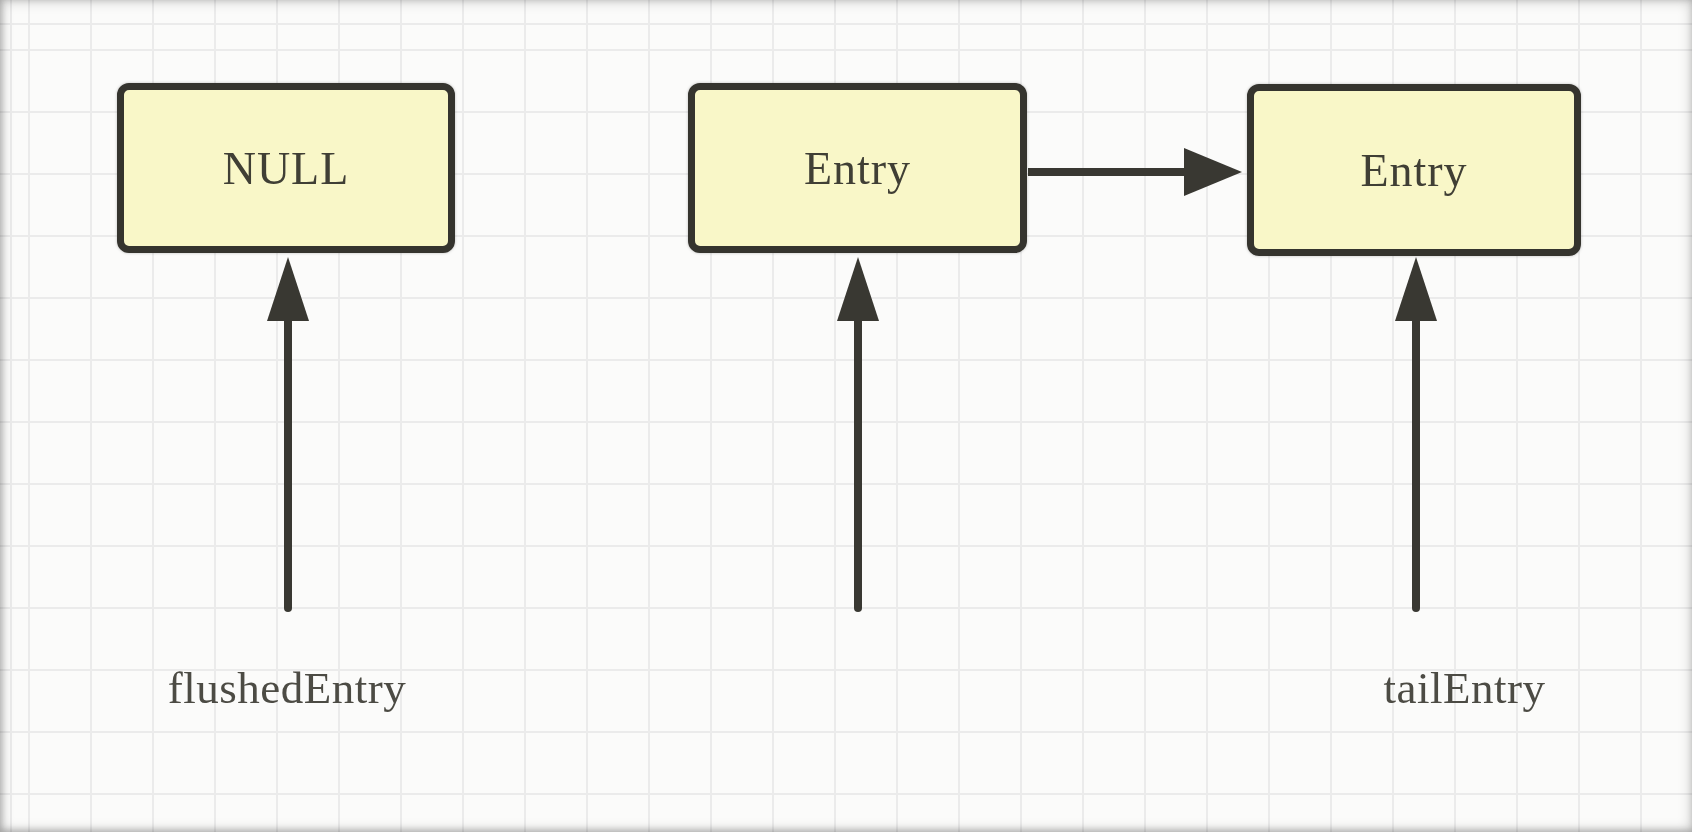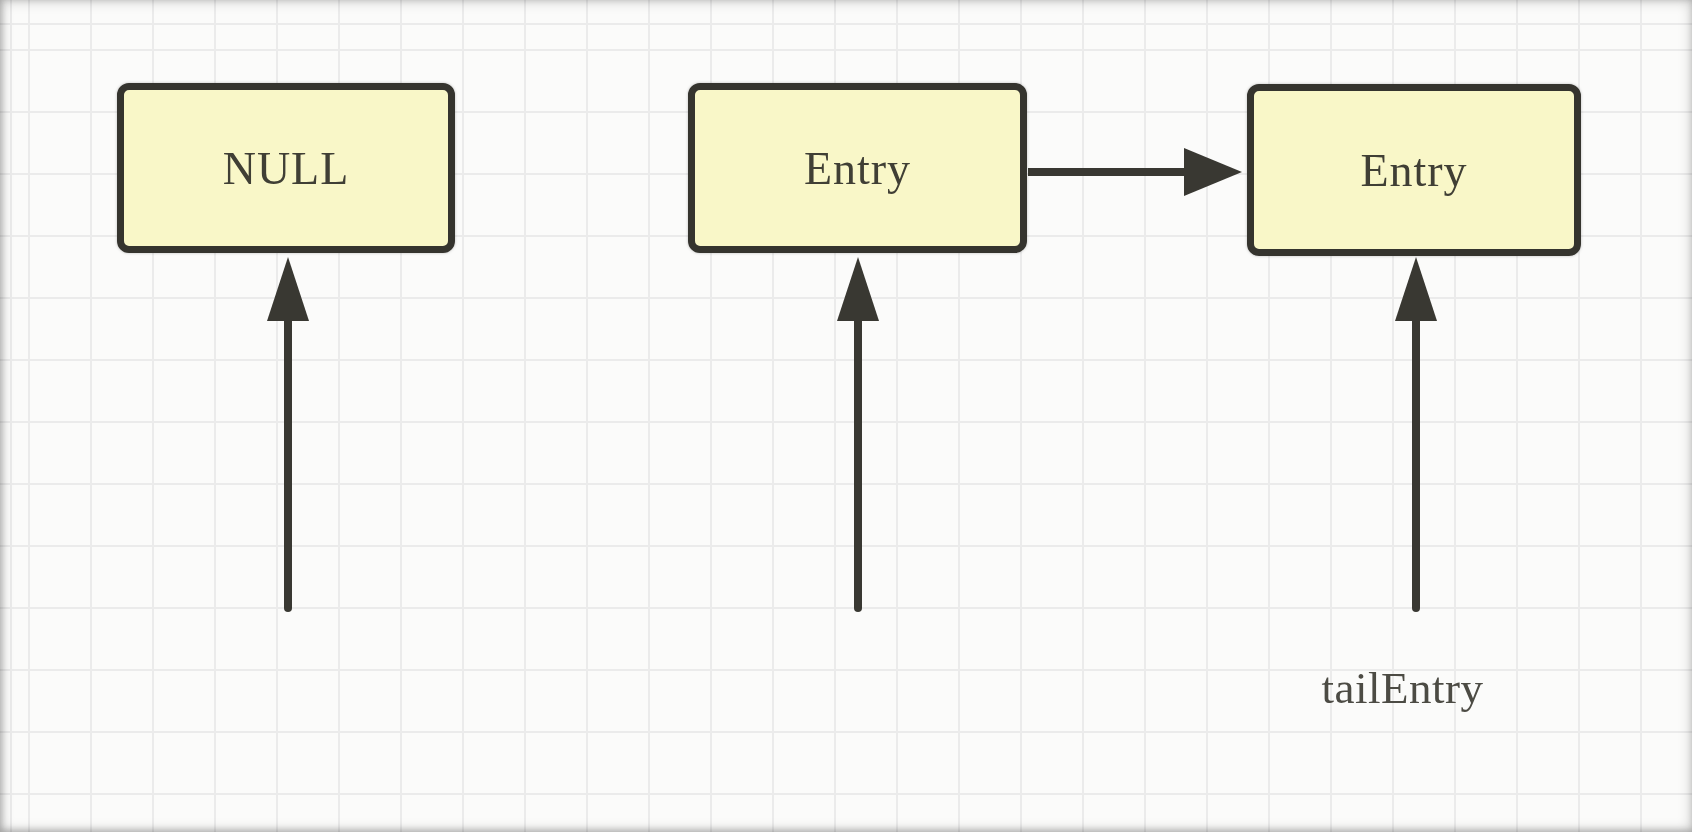--- a/index.html
+++ b/index.html
@@ -74,21 +74,21 @@
     font-size: 45px;
     color: #4c4b44;
     letter-spacing: 0.5px;
     white-space: nowrap;
     z-index: 10;
     user-select: none;
   }
 
   #label-flushed   { left: 287px; }
   #label-unflushed { left: 857px; }
-  #label-tail      { left: 1384px; padding-left: 37px; }
+  #label-tail      { left: 1446px; padding-left: 37px; }
 </style>
 </head>
 <body>
 
 <div class="canvas">
 
   <svg class="arrow-layer" viewBox="0 0 1692 832" xmlns="http://www.w3.org/2000/svg">
 
     <g>
       <line x1="288" y1="608" x2="288" y2="318" stroke="#393832" stroke-width="8" stroke-linecap="round"></line>
@@ -116,18 +116,19 @@
   </div>
 
   <div class="node" id="node-entry-1">
     <span class="node-label">Entry</span>
   </div>
 
   <div class="node" id="node-entry-2">
     <span class="node-label">Entry</span>
   </div>
 
+  <div class="pointer-label" id="label-flushed">flushedEntry</div>
 
 
   <div class="pointer-label" id="label-tail">tailEntry</div>
 
   <div class="vignette"></div>
 </div>
 
 </body></html>

